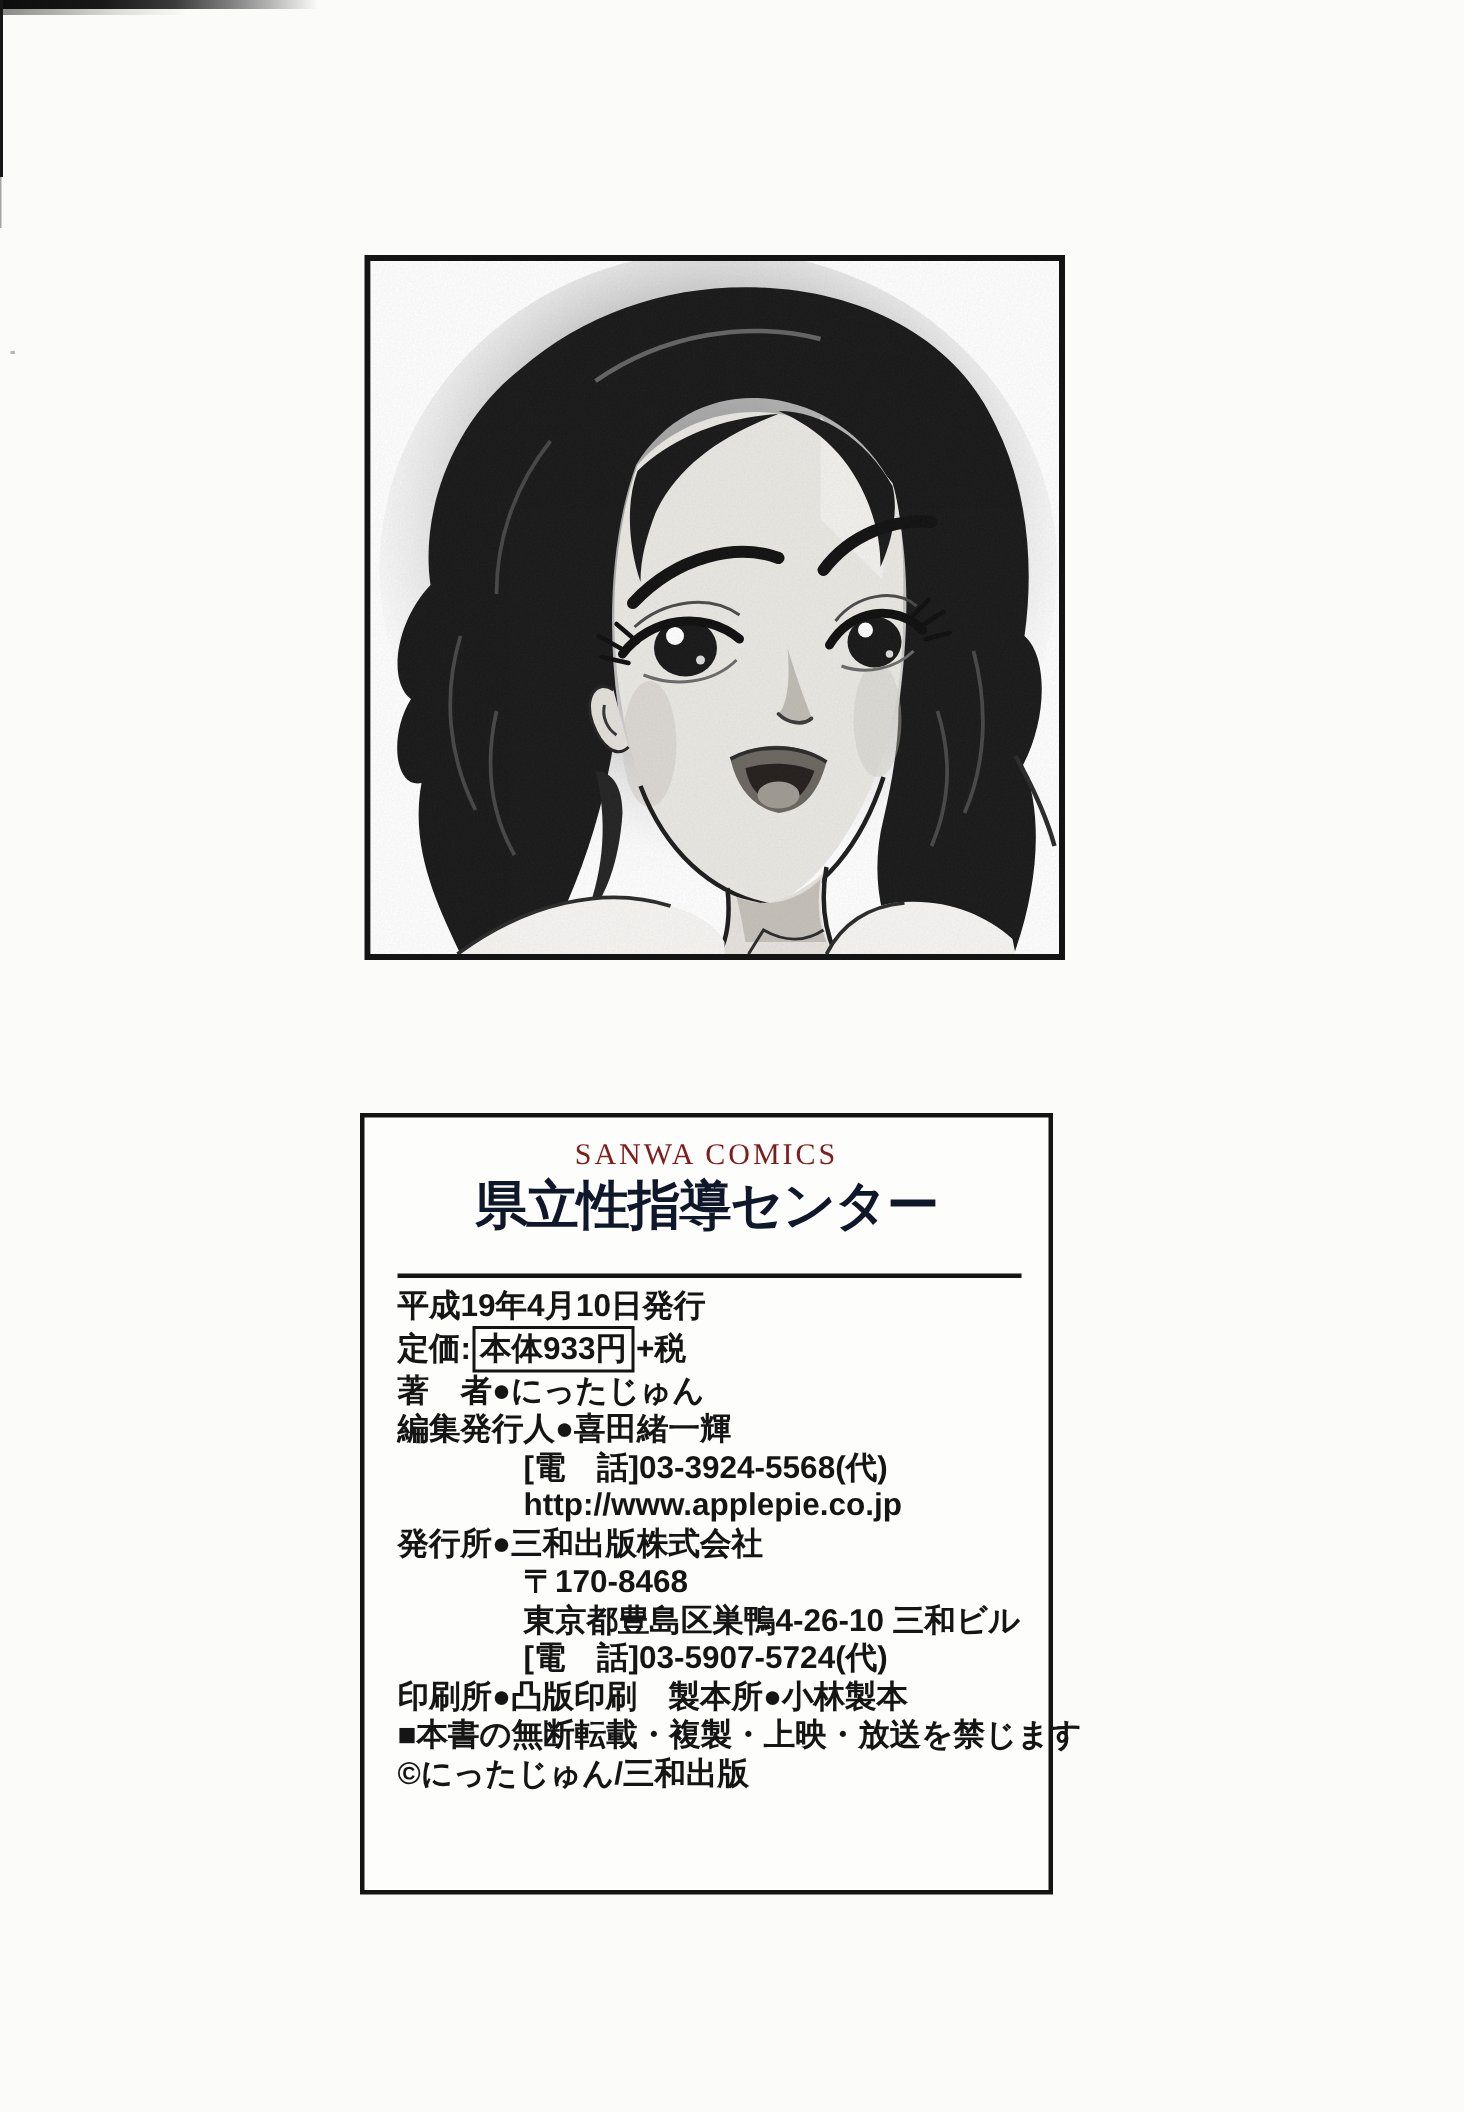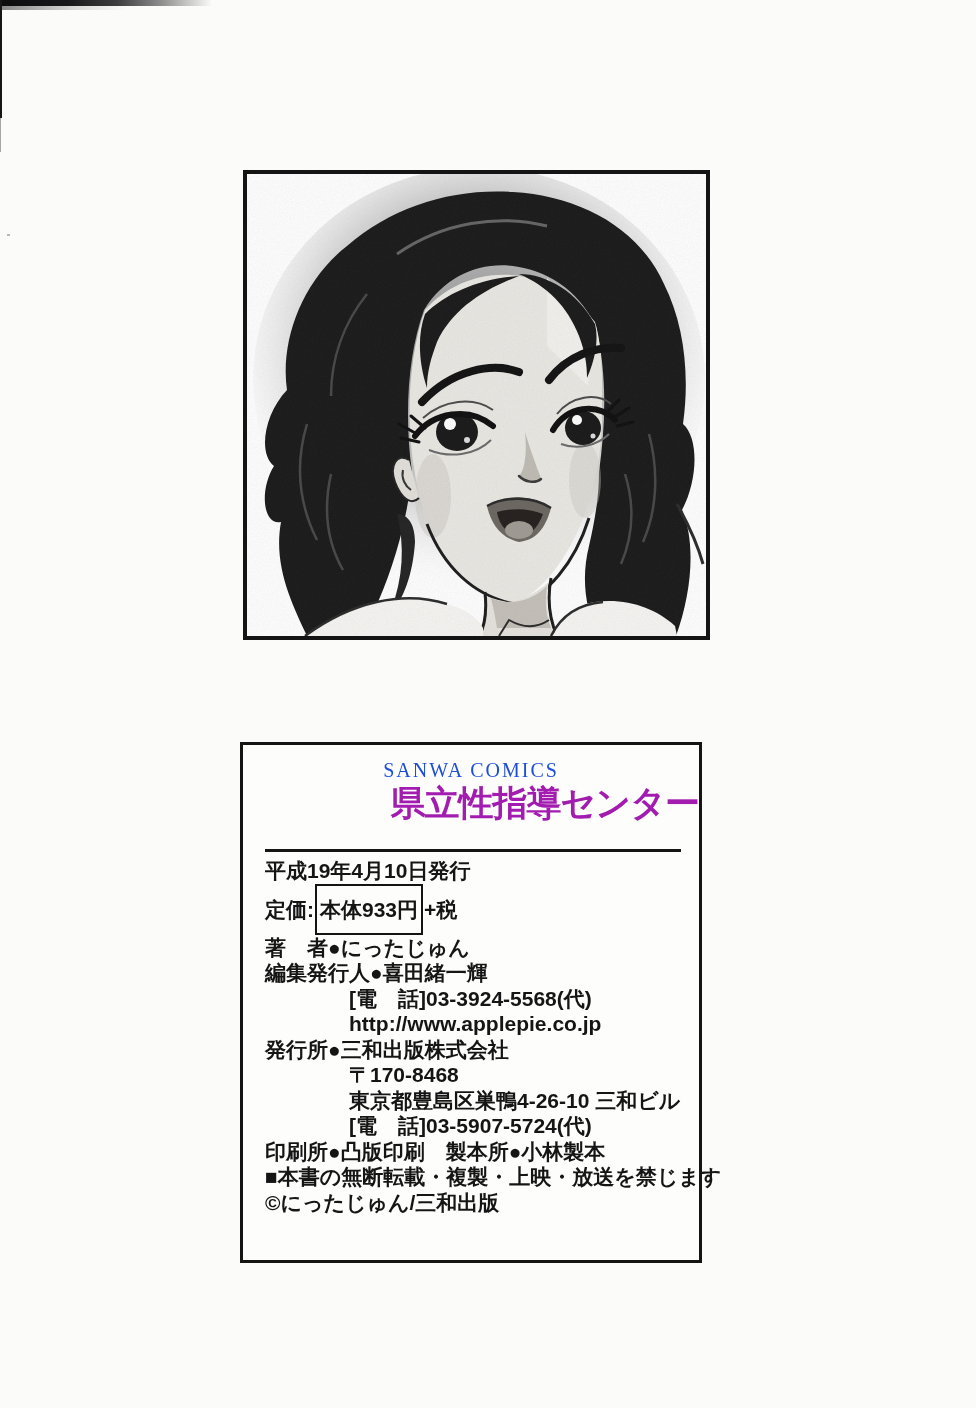--- a/index.html
+++ b/index.html
@@ -18,29 +18,29 @@
 
   
   .portrait-frame{position:absolute;left:243px;top:170px;width:467px;height:470px;
     border:4px solid #141414;box-sizing:border-box;background:#ffffff;}
   .portrait-frame svg{display:block;width:100%;height:100%;}
 
   
   .colophon{position:absolute;left:240px;top:742px;width:462px;height:521px;
     border:3px solid #141414;box-sizing:border-box;background:#fdfdfc;}
   .brand{margin-top:12px;text-align:center;font-family:"Liberation Serif","DejaVu Serif",serif;
-    font-size:20px;line-height:26px;letter-spacing:2px;color:#1d4ed8;}
-  .book-title{text-align:right;font-family:"Liberation Serif","DejaVu Serif",serif;
-    font-weight:700;font-size:35px;line-height:42px;letter-spacing:-1px;color:#a21caf;}
+    font-size:20px;line-height:26px;letter-spacing:2px;color:#7f1d1d;}
+  .book-title{text-align:center;font-family:"Liberation Serif","DejaVu Serif",serif;
+    font-weight:700;font-size:35px;line-height:42px;letter-spacing:-1px;color:#0f172a;}
   .rule{height:3px;background:#151515;margin:24px 18px 0 22px;}
   .lines{margin-top:6px;font-size:21px;line-height:25.5px;font-weight:700;
     letter-spacing:0;white-space:nowrap;}
   .l{padding-left:22px;}
   .l.ind{padding-left:106px;}
-  .price-box{display:inline-block;border:2px solid #141414;padding:12px 3px;line-height:23px;margin:0 1px;}
+  .price-box{display:inline-block;border:2px solid #141414;padding:2px 3px;line-height:23px;margin:0 1px;}
 </style>
 </head>
 <body>
 
 <div class="page">
 
   <div class="smudge-top"></div>
   <div class="smudge-top2"></div>
   <div class="edge-left"></div>
   <div class="edge-left2"></div>

